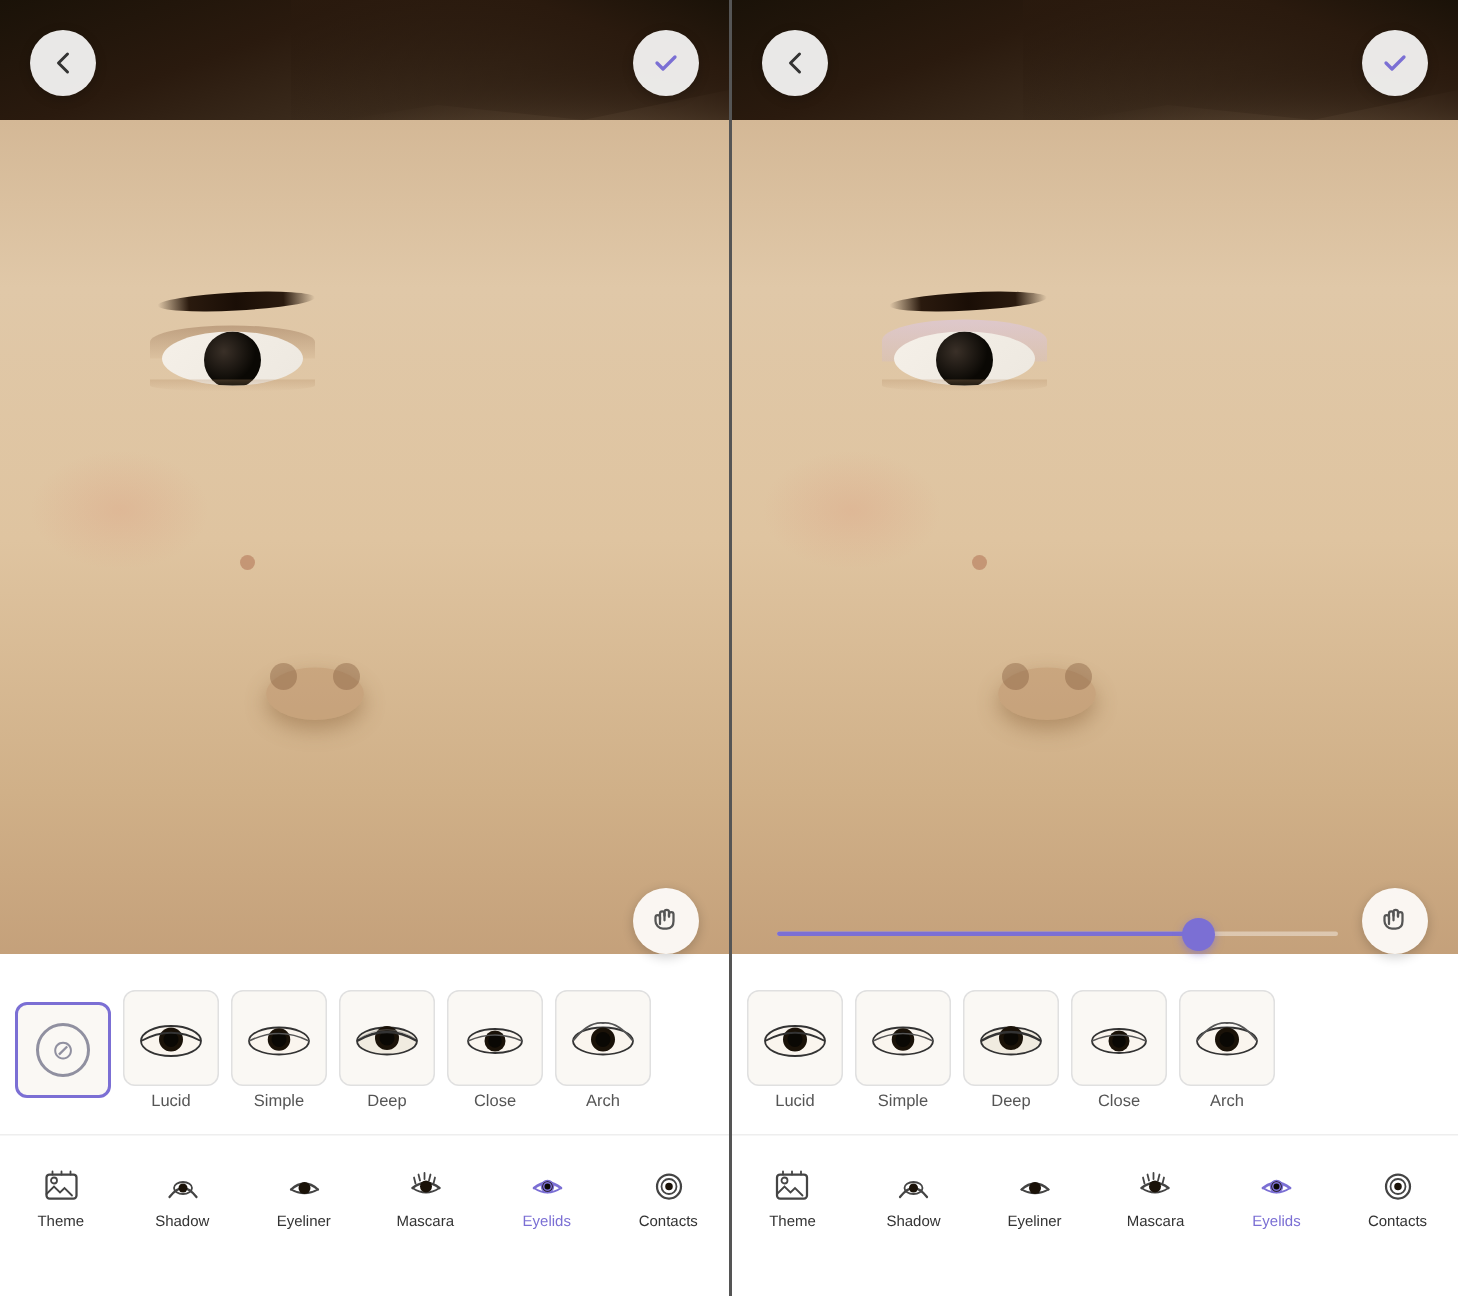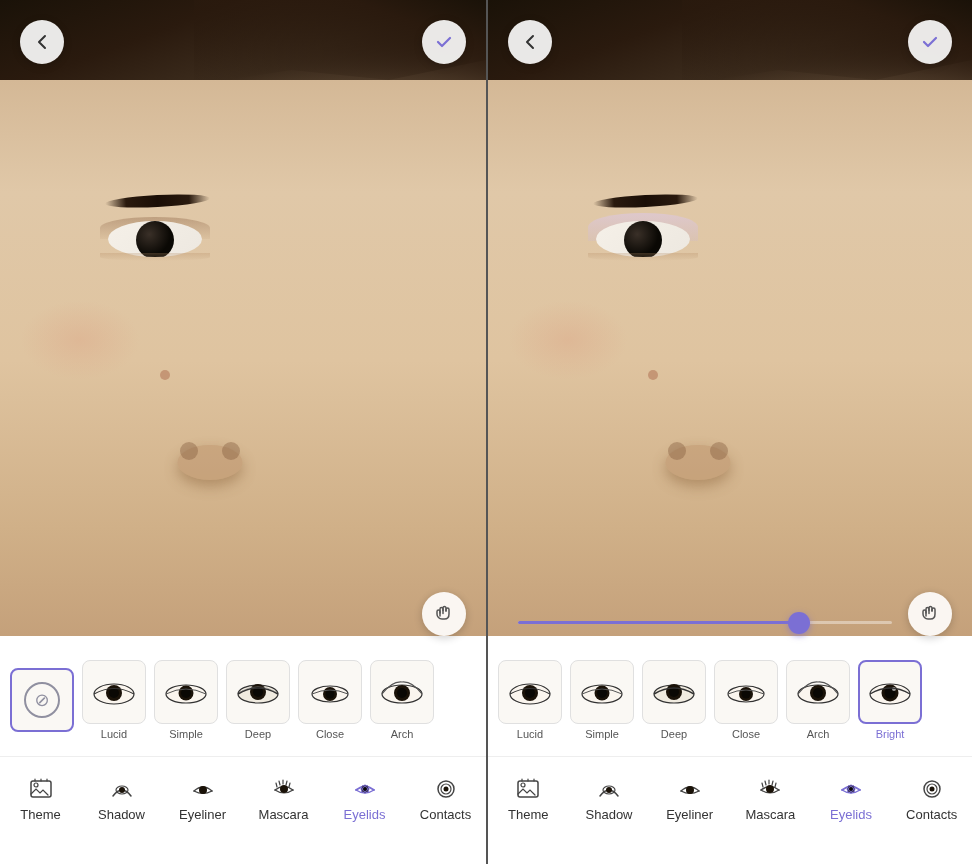--- a/index.html
+++ b/index.html
@@ -250,21 +250,21 @@
 
     .nav-icon {
       width: 28px;
       height: 28px;
       display: flex;
       align-items: center;
       justify-content: center;
     }
 
     .nav-label {
-      font-size: 13px;
+      font-size: 10px;
       color: #333;
     }
 
     .nav-label.active {
       color: #7b6fd4;
     }
 
     .nav-icon.active svg path,
     .nav-icon.active svg circle,
     .nav-icon.active svg ellipse {
@@ -593,32 +593,20 @@
           <svg class="eye-svg" viewBox="0 0 48 30" fill="none">
             <ellipse cx="24" cy="17" rx="20" ry="9" stroke="#333" stroke-width="1.2" fill="#faf5ee"></ellipse>
             <ellipse cx="24" cy="16" rx="8" ry="8" fill="#1a1208"></ellipse>
             <ellipse cx="24" cy="16" rx="5" ry="5" fill="#0a0804"></ellipse>
             <path d="M4 17 Q14 4 24 5 Q34 4 44 17" stroke="#555" stroke-width="1.2" fill="none"></path>
           </svg>
         </div>
         <span class="style-label">Arch</span>
       </div>
 
-      <div class="style-item">
-        <div class="style-thumb selected-bright">
-          <svg class="eye-svg" viewBox="0 0 48 30" fill="none">
-            <ellipse cx="24" cy="17" rx="20" ry="10" stroke="#333" stroke-width="1.2" fill="#faf5ee"></ellipse>
-            <ellipse cx="24" cy="16" rx="8.5" ry="8.5" fill="#1a1208"></ellipse>
-            <ellipse cx="24" cy="16" rx="5.5" ry="5.5" fill="#0a0804"></ellipse>
-            <ellipse cx="28" cy="12" rx="2" ry="2" fill="rgba(255,255,255,0.6)"></ellipse>
-            <path d="M4 17 Q24 5 44 17" stroke="#333" stroke-width="1.4" fill="none"></path>
-          </svg>
-        </div>
-        <span class="style-label" style="color:#7b6fd4;font-weight:500;">Bright</span>
-      </div>
     </div>
 
     <div class="nav-row">
 
       <div class="nav-item">
         <div class="nav-icon">
           <svg width="26" height="26" viewBox="0 0 26 26" fill="none">
             <rect x="3" y="5" width="20" height="16" rx="2" stroke="#444" stroke-width="1.5" fill="none"></rect>
             <circle cx="8" cy="9" r="2" stroke="#444" stroke-width="1.2" fill="none"></circle>
             <path d="M3 18l5-5 4 4 3-3 5 5" stroke="#444" stroke-width="1.2" stroke-linecap="round"></path>

